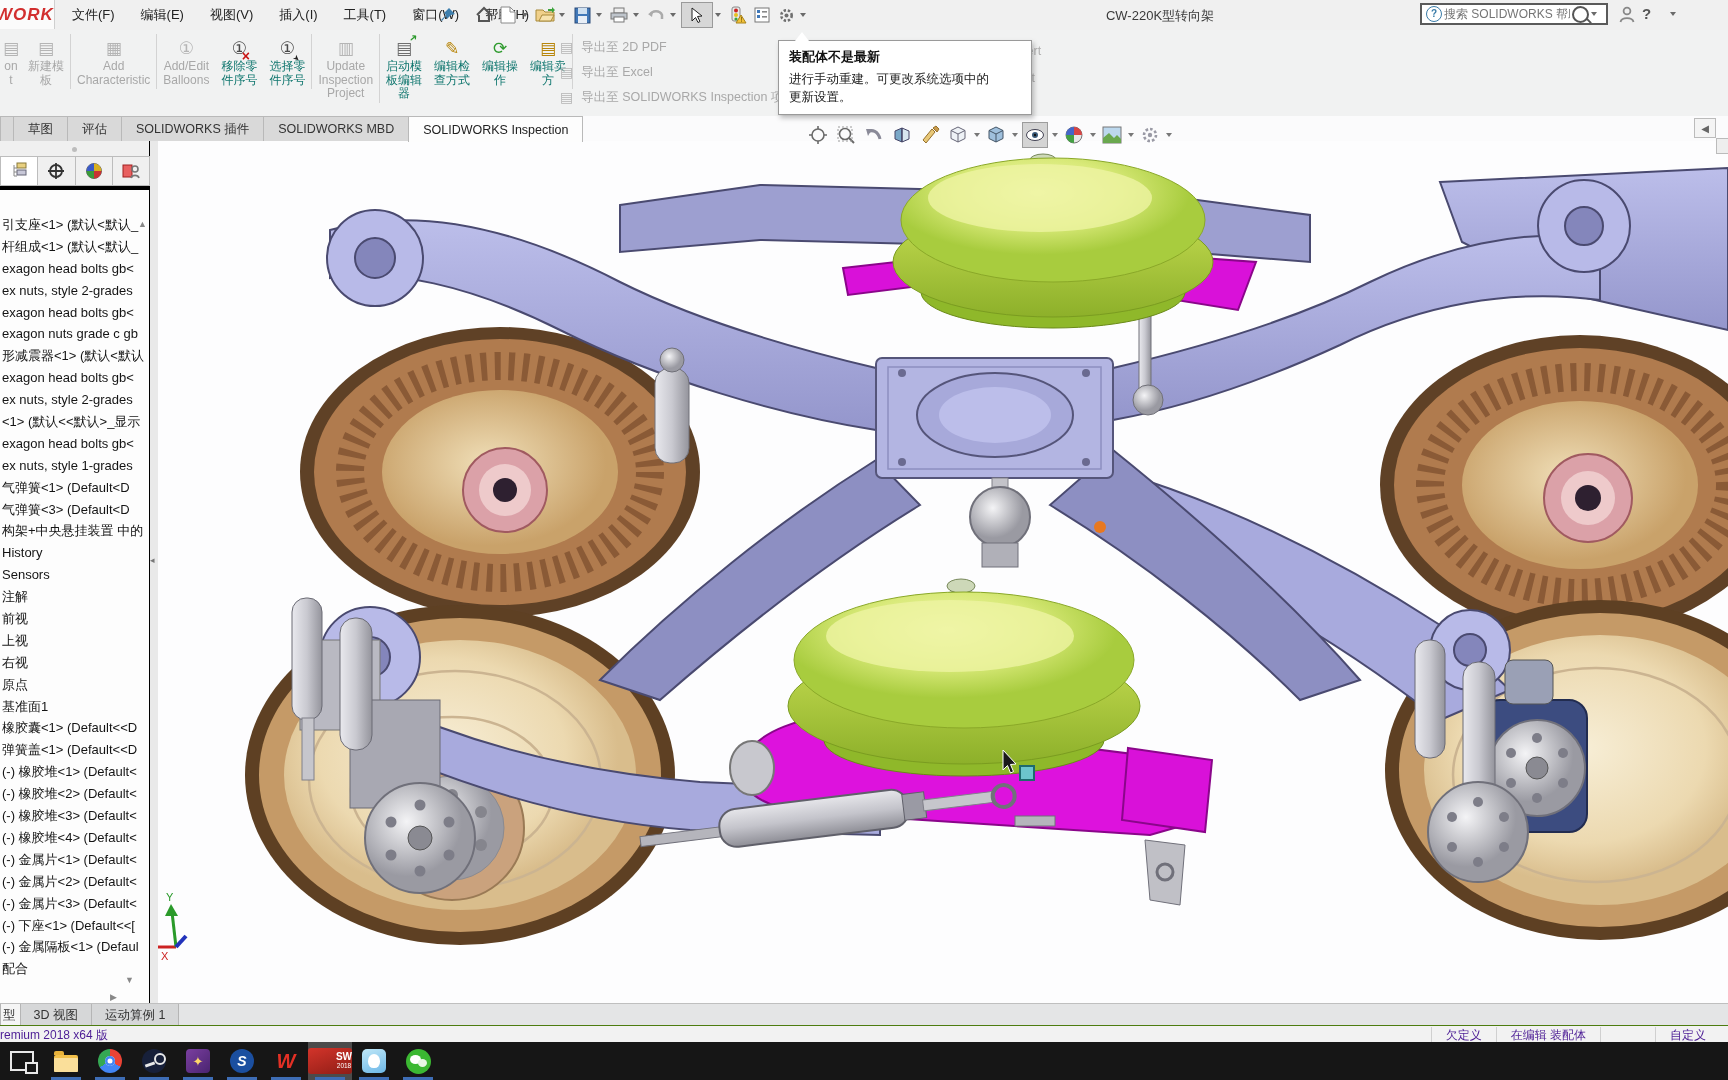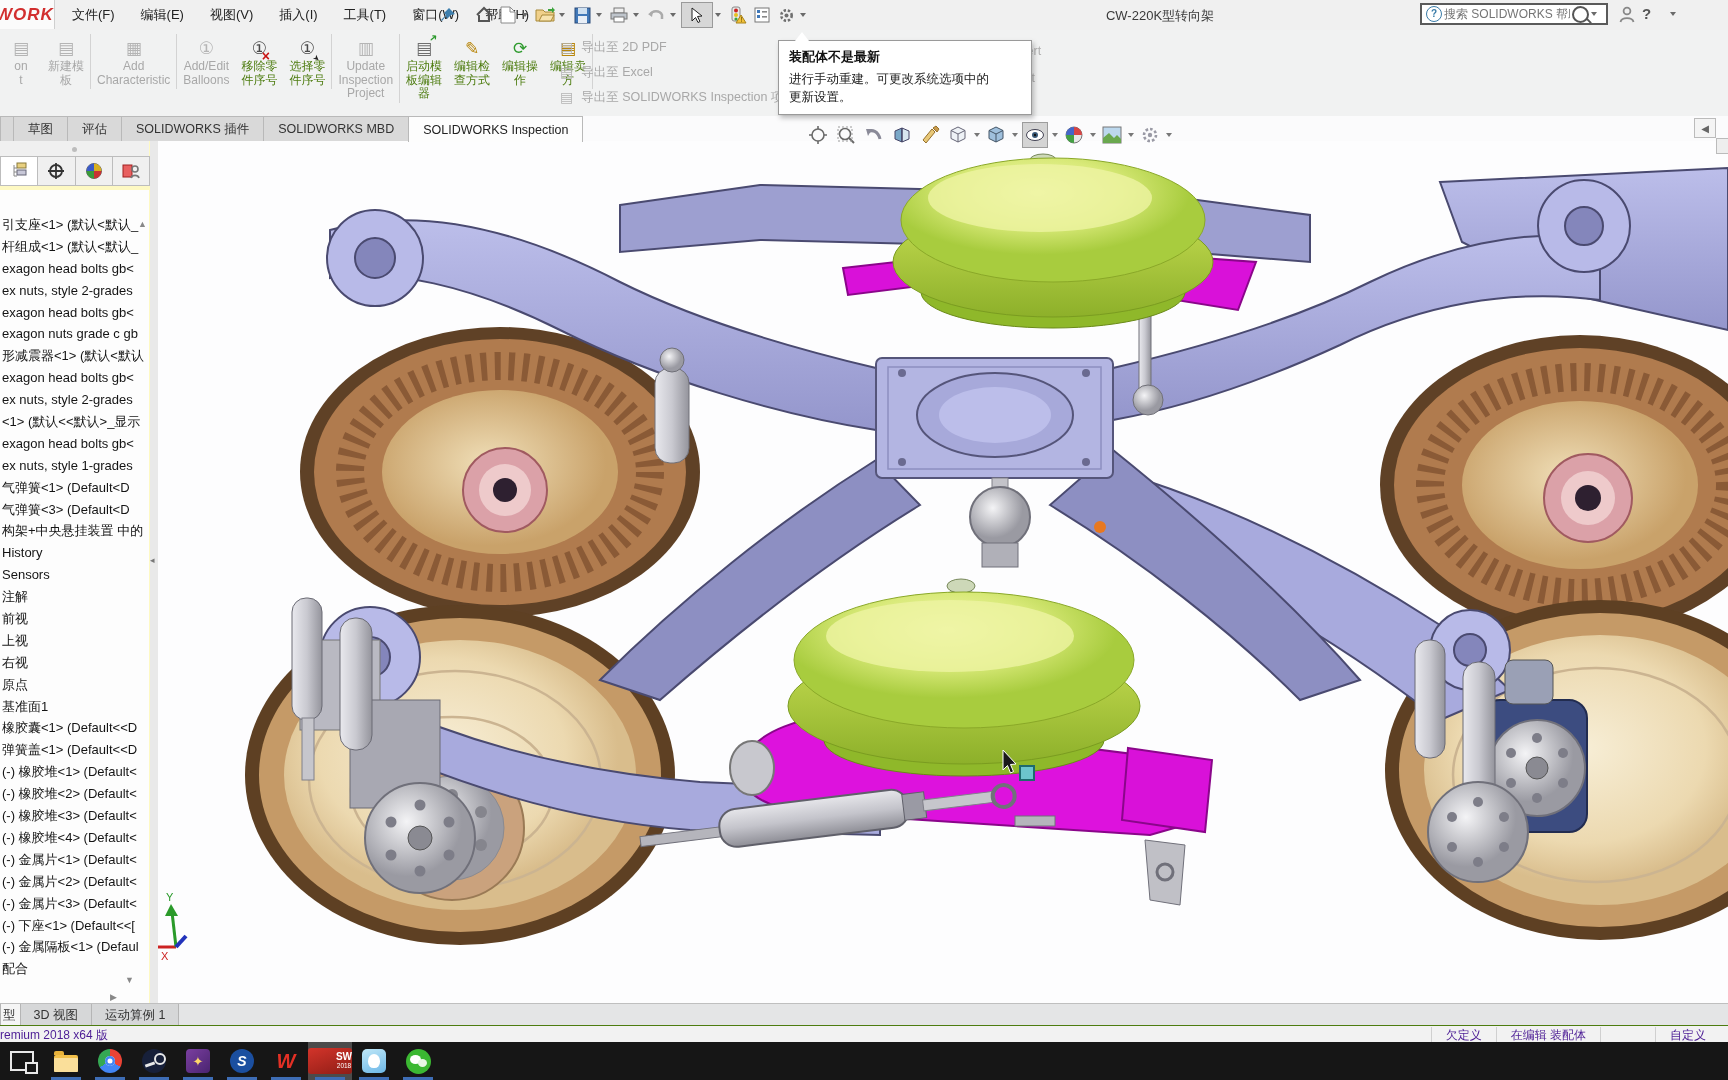--- a/index.html
+++ b/index.html
@@ -31,26 +31,26 @@
                    font-family:"Liberation Sans","DejaVu Sans",sans-serif;}
   .mag{width:13px;height:13px;border:2px solid #555;border-radius:50%;position:relative;flex:none;}
   .mag::after{content:"";position:absolute;width:6px;height:2px;background:#555;transform:rotate(45deg);right:-5px;bottom:-1px;}
   .user-ico{left:1618px;top:5px;width:18px;height:18px;}
   .help-q{left:1642px;top:5px;font-size:15px;font-weight:bold;color:#555;}
 
   
   .ribbon{left:0;top:30px;width:1728px;height:86px;background:#f1f2f2;border-bottom:1px solid #c9c9c9;}
   .rbtns{left:0;top:4px;display:flex;align-items:flex-start;}
   .rbtn{display:flex;flex-direction:column;align-items:center;padding:2px 6px;min-width:34px;}
-  .rbtn:nth-of-type(1){width:18px;min-width:0;overflow:hidden;padding:2px 12px;}
+  .rbtn:nth-of-type(1){width:18px;min-width:0;overflow:hidden;padding:2px 2px;}
   .rbtn:nth-of-type(2),.rbtn:nth-of-type(3),.rbtn:nth-of-type(6),
   .rbtn:nth-of-type(7),.rbtn:nth-of-type(11){border-right:1px solid #d3d3d3;}
   .ricon{height:24px;display:flex;align-items:center;justify-content:center;font-size:17px;color:#8f8f8f;position:relative;}
   .ricon::before{content:attr(data-glyph);}
-  .rlabel{font-size:12px;line-height:13.5px;text-align:center;white-space:pre-line;color:#4d7c0f;}
+  .rlabel{font-size:12px;line-height:13.5px;text-align:center;white-space:pre-line;color:#0f766e;}
   .rbtn[data-state="disabled"] .rlabel{color:#a8a8a8;}
   .rbtn[data-state="disabled"] .ricon{color:#b5b5b5;}
   .ricon[data-icon="balloon-remove"]{color:#4a4a4a;}
   .ricon[data-icon="balloon-remove"]::after{content:"×";position:absolute;right:-3px;bottom:-4px;color:#c81414;font-weight:bold;font-size:14px;}
   .ricon[data-icon="balloon-select"]{color:#4a4a4a;}
   .ricon[data-icon="balloon-select"]::after{content:"➤";position:absolute;right:-5px;bottom:-3px;color:#222;font-size:8px;transform:rotate(42deg);}
   .ricon[data-icon="template-editor"]{color:#6f6f6f;}
   .ricon[data-icon="template-editor"]::after{content:"➜";position:absolute;right:-5px;top:-4px;color:#2d9a2d;font-size:10px;transform:rotate(-40deg);}
   .ricon[data-icon="edit-method"]{color:#b8860b;}
   .ricon[data-icon="edit-operation"]{color:#2d9a2d;}
@@ -75,21 +75,21 @@
   .ctab{padding:0 14px;font-size:12.5px;color:#333;display:flex;align-items:center;
         background:#d9d9d9;border:1px solid #b9b9b9;border-bottom:none;margin-right:-1px;}
   .ctab[data-active="true"]{background:#fdfdfd;color:#222;position:relative;z-index:2;height:25px;}
   .tab-sliver{width:12px;background:#d9d9d9;border:1px solid #b9b9b9;border-bottom:none;margin-right:-1px;}
   .tabrow-right{position:absolute;left:560px;right:0;top:0;height:25px;background:#fbfbfc;}
   .collapse-box{left:1694px;top:118px;width:20px;height:18px;border:1px solid #bbb;background:#f4f4f4;
         color:#666;font-size:10px;display:flex;align-items:center;justify-content:center;z-index:5;}
   .collapse-box2{left:1716px;top:138px;width:12px;height:14px;border:1px solid #bbb;background:#eee;z-index:5;}
 
   
-  .panel{left:0;top:141px;width:150px;height:862px;background:#fef9c3;border-right:5px solid #be185d;}
+  .panel{left:0;top:141px;width:150px;height:862px;background:#000000;border-right:5px solid #be185d;}
   .grip{left:0;top:0;width:149px;height:15px;background:#f0f0f0;border-bottom:1px solid #ddd;}
   .grip::after{content:"";position:absolute;left:72px;top:6px;width:5px;height:5px;border-radius:50%;background:#bdbdbd;}
   .fmtabs{left:0;top:15px;width:149px;height:30px;display:flex;background:#f3f3f3;}
   .fmtab{flex:1;border:1px solid #bdbdbd;margin-right:-1px;display:flex;align-items:center;justify-content:center;background:#f0f0f0;}
   .fmtab:first-child{background:#fff;}
   .tree{left:0;top:49px;width:149px;height:813px;background:#fdfdfd;overflow:hidden;padding-top:24px;box-sizing:border-box;}
   .trow{height:21.9px;line-height:21.9px;font-size:13px;color:#141414;white-space:nowrap;overflow:hidden;padding-left:2px;}
   .scroll-arrow{position:absolute;font-size:9px;color:#888;}
 
   .splitter{left:150px;top:141px;width:8px;height:862px;background:#e9e9e9;border-right:1px solid #cfcfcf;}

